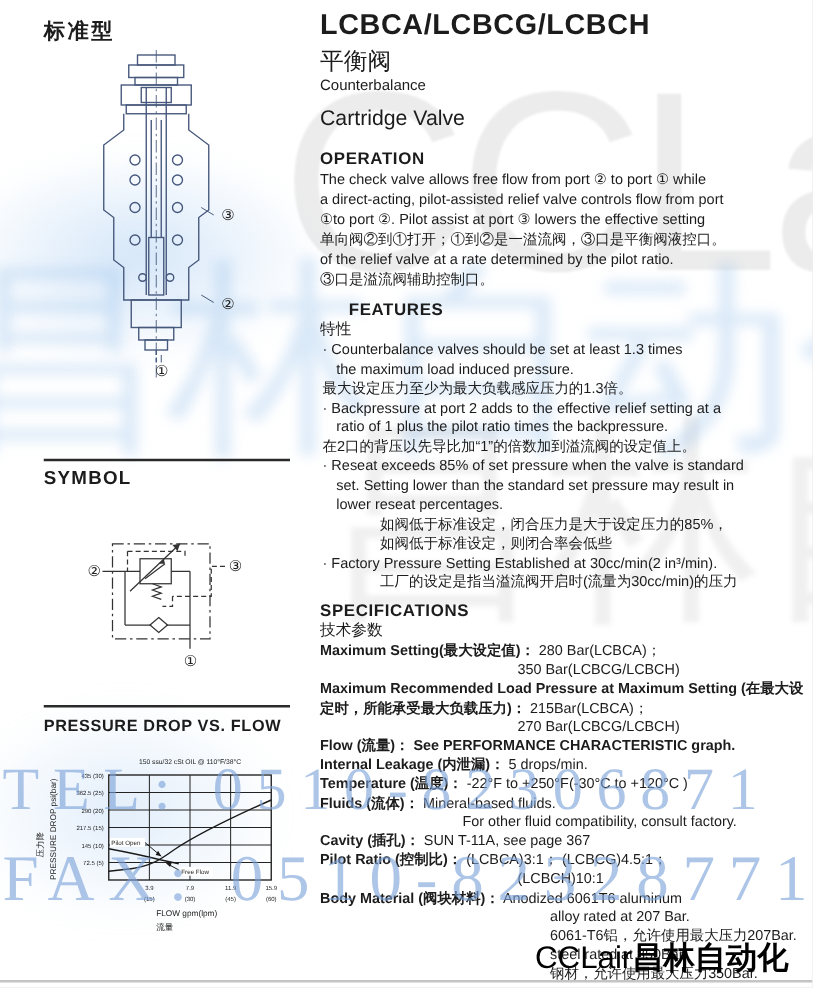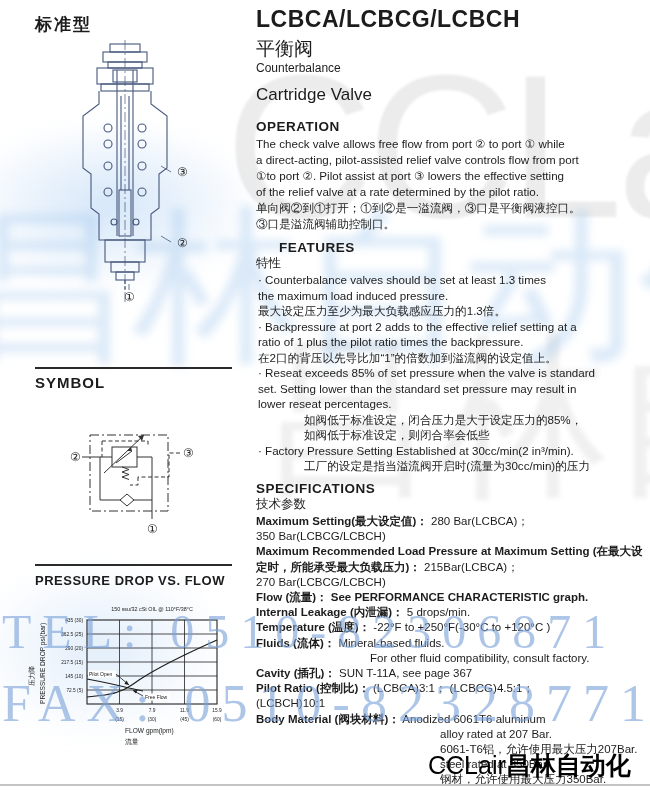--- a/index.html
+++ b/index.html
@@ -38,24 +38,24 @@
   .op-h{top:119px;left:256px;}
   .op-lines{top:136px;left:256px;width:386px;font-size:11.6px;line-height:16px;}
   .feat-h{top:240px;left:256px;padding-left:23px;}
   .feat-cn{top:255px;left:256px;font-size:12.5px;}
   .feat-lines{top:272px;left:258px;width:386px;font-size:11.6px;line-height:15.5px;}
   .spec-h{top:481px;left:256px;}
   .spec-cn{top:496px;left:256px;font-size:12.5px;}
   .spec-lines{top:514px;left:256px;width:390px;font-size:11.5px;line-height:15.2px;}
   .ln{white-space:nowrap;}
   .ln b{font-weight:bold;}
-  .e1{}
+  .e1{margin-left:11px}
   .c1{}
   .c2{margin-left:46px}
-  .s1{}
+  .s1{margin-left:158px}
   .s2{margin-left:114px}
   .s3{margin-left:184px}
   svg{display:block;}
   svg text{font-family:"Liberation Sans",sans-serif;fill:#222;}
 </style>
 </head>
 <body>
 
 <div class="page">
 
@@ -204,22 +204,22 @@
   <div class="abs title">LCBCA/LCBCG/LCBCH</div>
   <div class="abs sub-cn">平衡阀</div>
   <div class="abs sub-en1">Counterbalance</div>
   <div class="abs sub-en2">Cartridge Valve</div>
 
   <div class="abs h1 op-h">OPERATION</div>
   <div class="abs op-lines">
       <div class="ln ">The check valve allows free flow from port ② to port ① while</div>
       <div class="ln ">a direct-acting, pilot-assisted relief valve controls flow from port</div>
       <div class="ln ">①to port ②. Pilot assist at port ③ lowers the effective setting</div>
+      <div class="ln ">单向阀②到①打开；①到②是一溢流阀，③口是平衡阀液控口。</div>
       <div class="ln ">of the relief valve at a rate determined by the pilot ratio.</div>
-      <div class="ln ">单向阀②到①打开；①到②是一溢流阀，③口是平衡阀液控口。</div>
       <div class="ln ">③口是溢流阀辅助控制口。</div>
     </div>
 
   <div class="abs h1 feat-h">FEATURES</div>
   <div class="abs feat-cn">特性</div>
   <div class="abs feat-lines">
       <div class="ln ">· Counterbalance valves should be set at least 1.3 times</div>
       <div class="ln e1">the maximum load induced pressure.</div>
       <div class="ln c1">最大设定压力至少为最大负载感应压力的1.3倍。</div>
       <div class="ln ">· Backpressure at port 2 adds to the effective relief setting at a</div>

